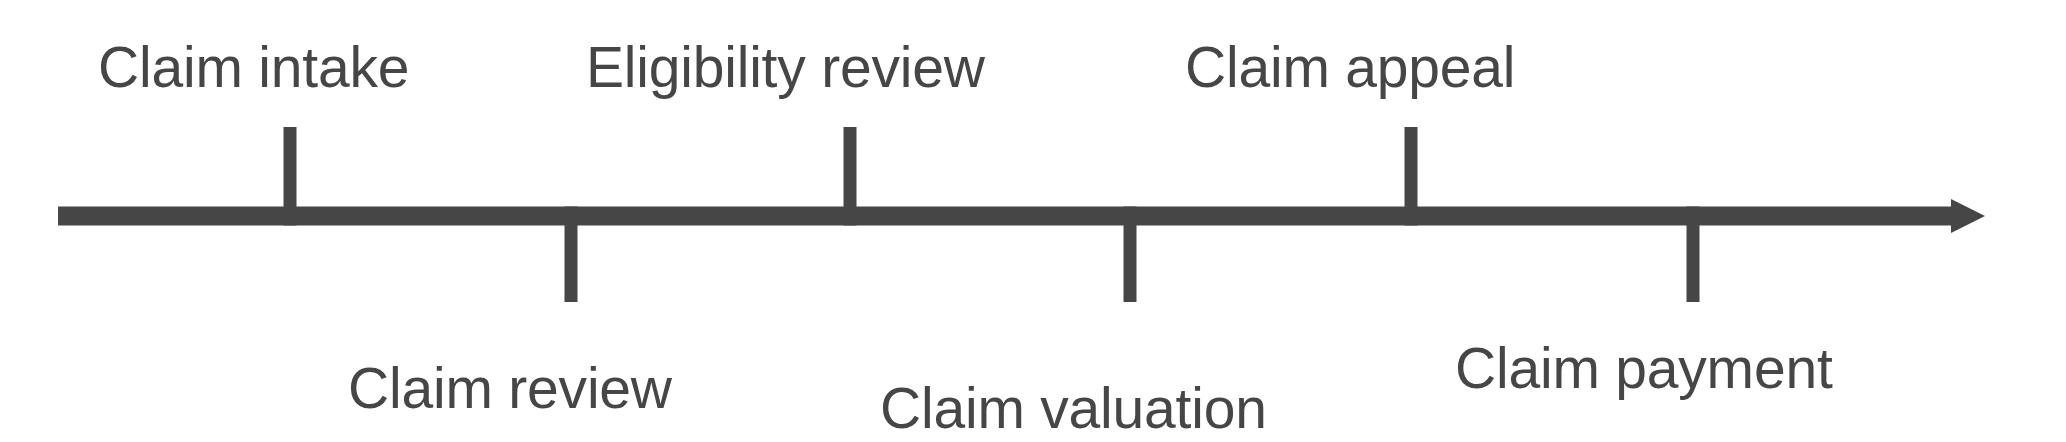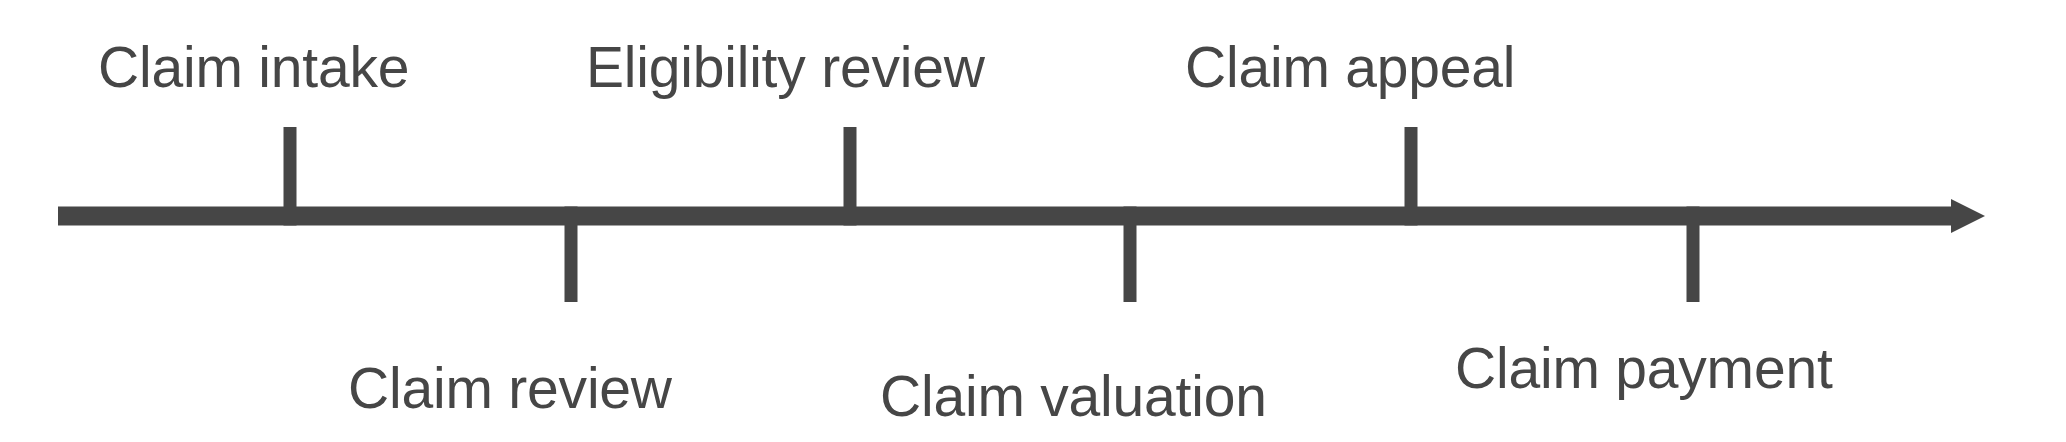--- a/index.html
+++ b/index.html
@@ -60,19 +60,19 @@
         <rect x="1686.5" y="206.5" width="13" height="95.5" fill="#464646"></rect>
       </g>
   </svg>
 
   <span class="tl-label tl-label-above" id="label-0" style="left: 98px; top: 39px;">Claim intake</span>
 
   <span class="tl-label tl-label-above" id="label-2" style="left: 586px; top: 39px;">Eligibility review</span>
 
   <span class="tl-label tl-label-below" id="label-1" style="left: 348px; top: 360px;">Claim review</span>
 
-  <span class="tl-label tl-label-below" id="label-3" style="left: 880px; top: 368px; text-align: right;">Claim valuation</span>
+  <span class="tl-label tl-label-below" id="label-3" style="left: 880px; top: 380px; text-align: right;">Claim valuation</span>
 
   <span class="tl-label tl-label-above" id="label-4" style="left: 1185px; top: 39px;">Claim appeal</span>
 
   <span class="tl-label tl-label-below" id="label-5" style="left: 1455px; top: 340px;">Claim payment</span>
 
 </div>
 
 </body></html>

